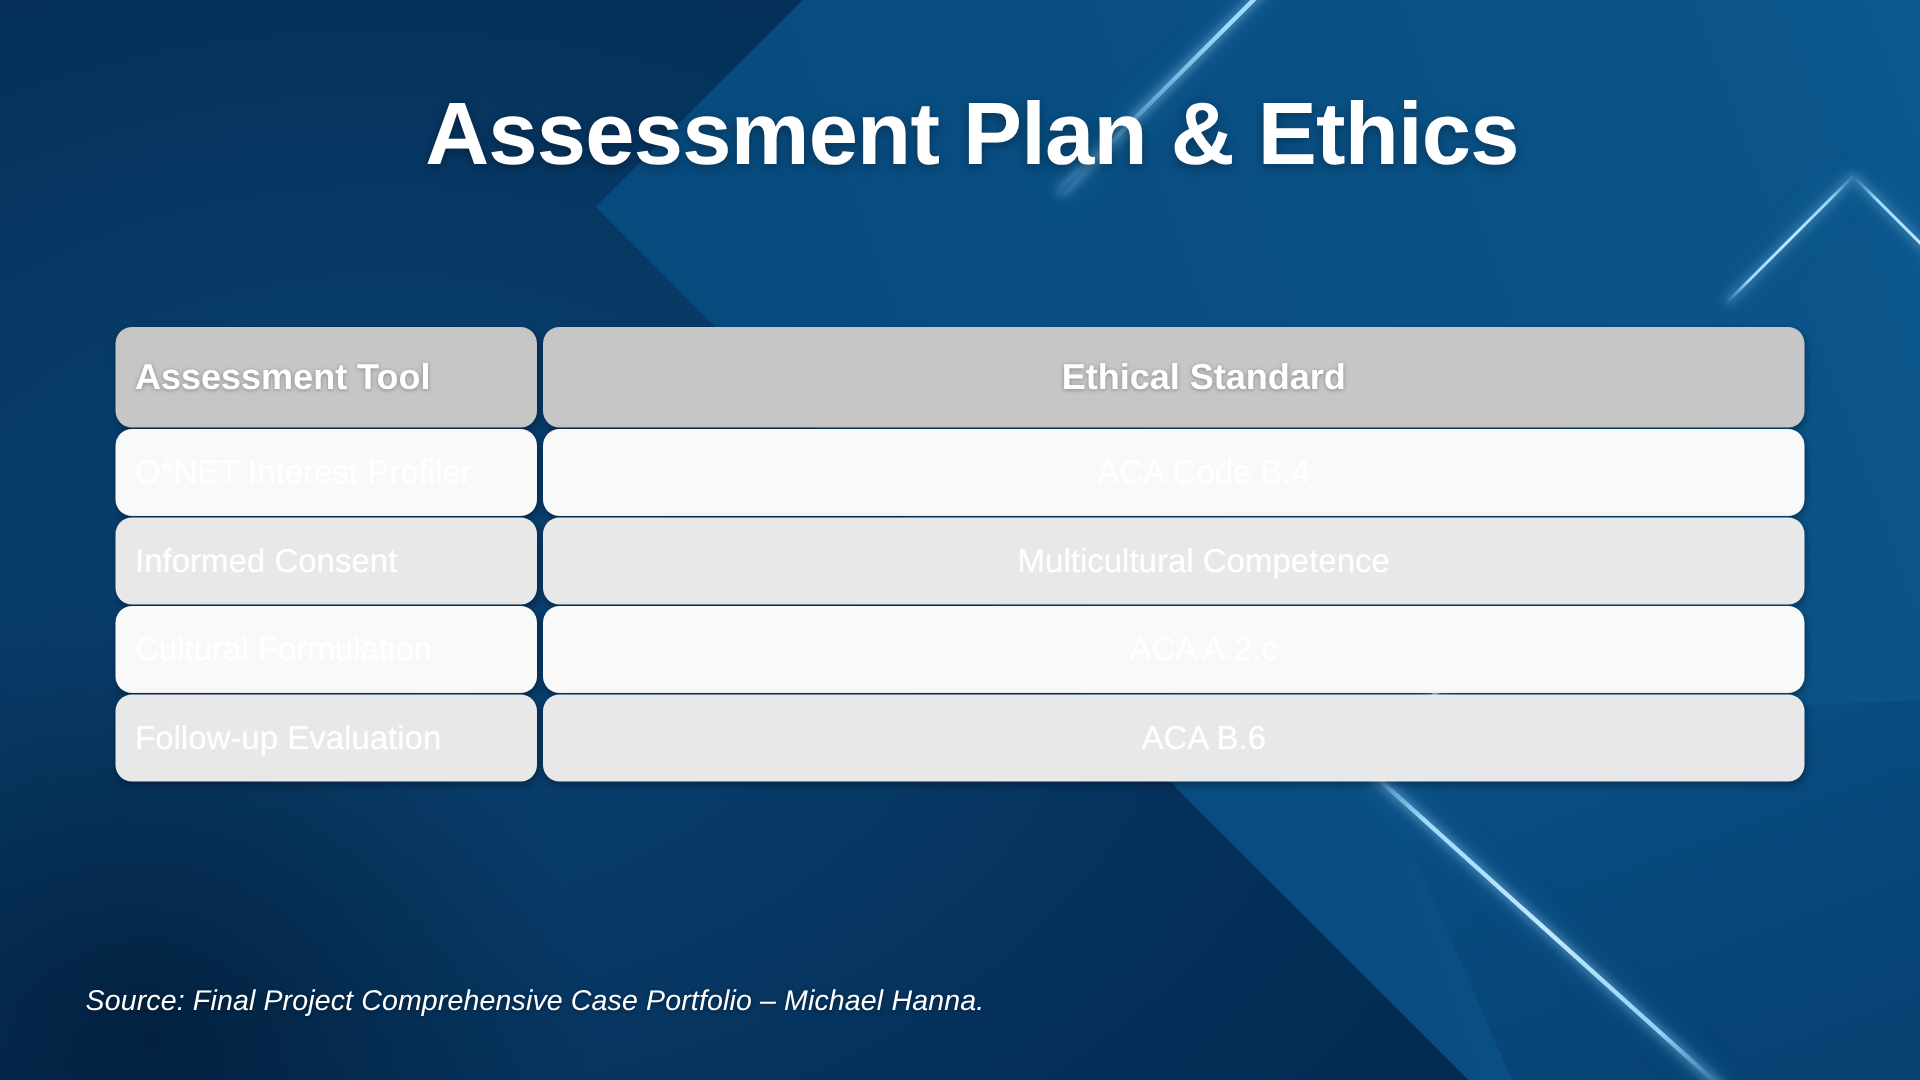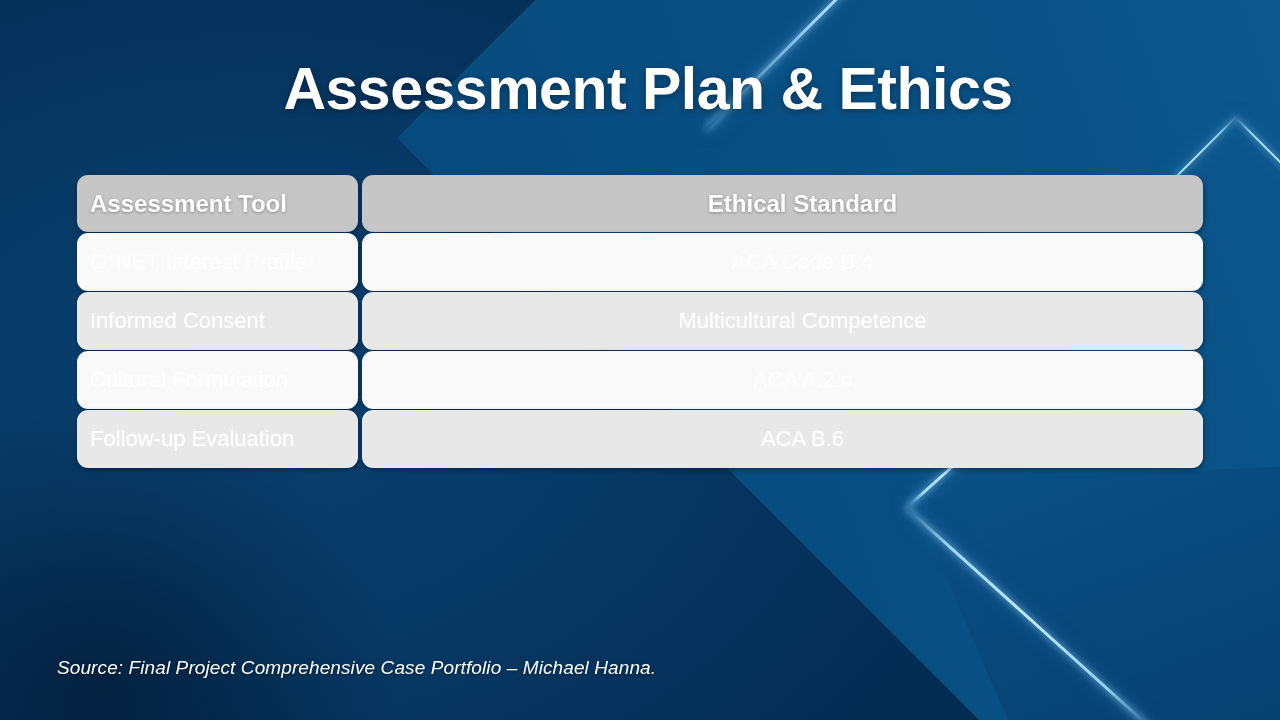--- a/index.html
+++ b/index.html
@@ -143,21 +143,21 @@
     justify-content:flex-start;
   }
   .cell.c2 {
     flex:1 1 auto;
     margin-left:4px;
     justify-content:center;
     padding-left:40px;
   }
 
   
-  .row.header .cell { background:#c6c6c6; height:57px; }
+  .row.header .cell { background:#c6c6c6; height:67px;margin-top:43px; }
   .row.header .cell-text {
     color:#ffffff;
     font-size:24px;
     font-weight:bold;
     text-shadow:0 1px 3px rgba(60,60,60,.45);
   }
 
   
   .row.body .cell { height:58px; }
   .row.body.odd  .cell { background:#f9f9f9; }

